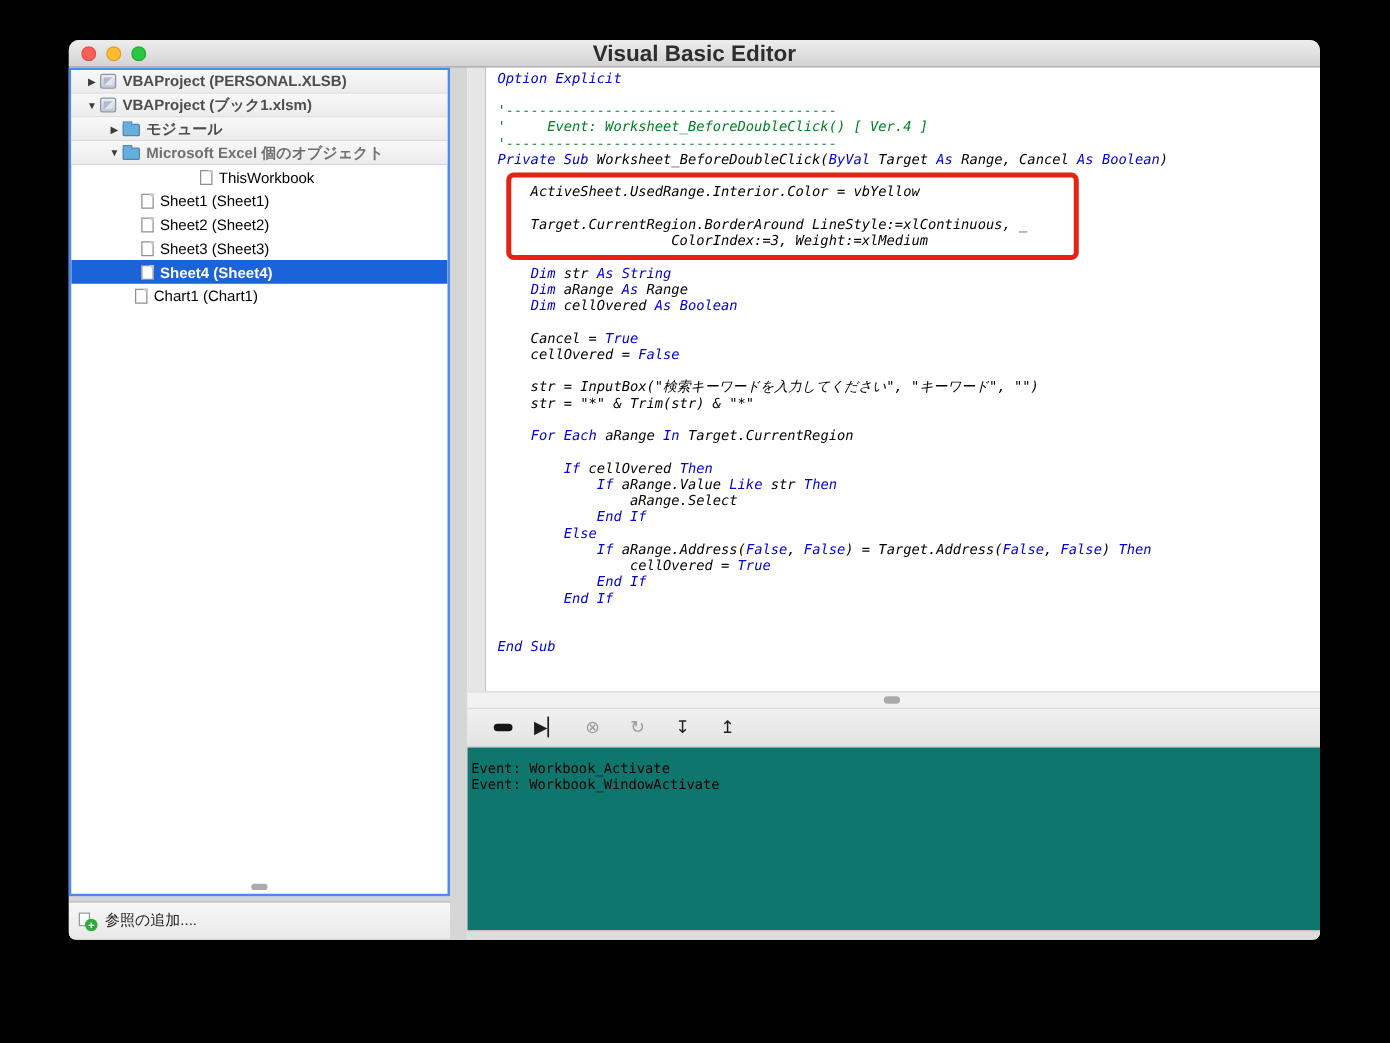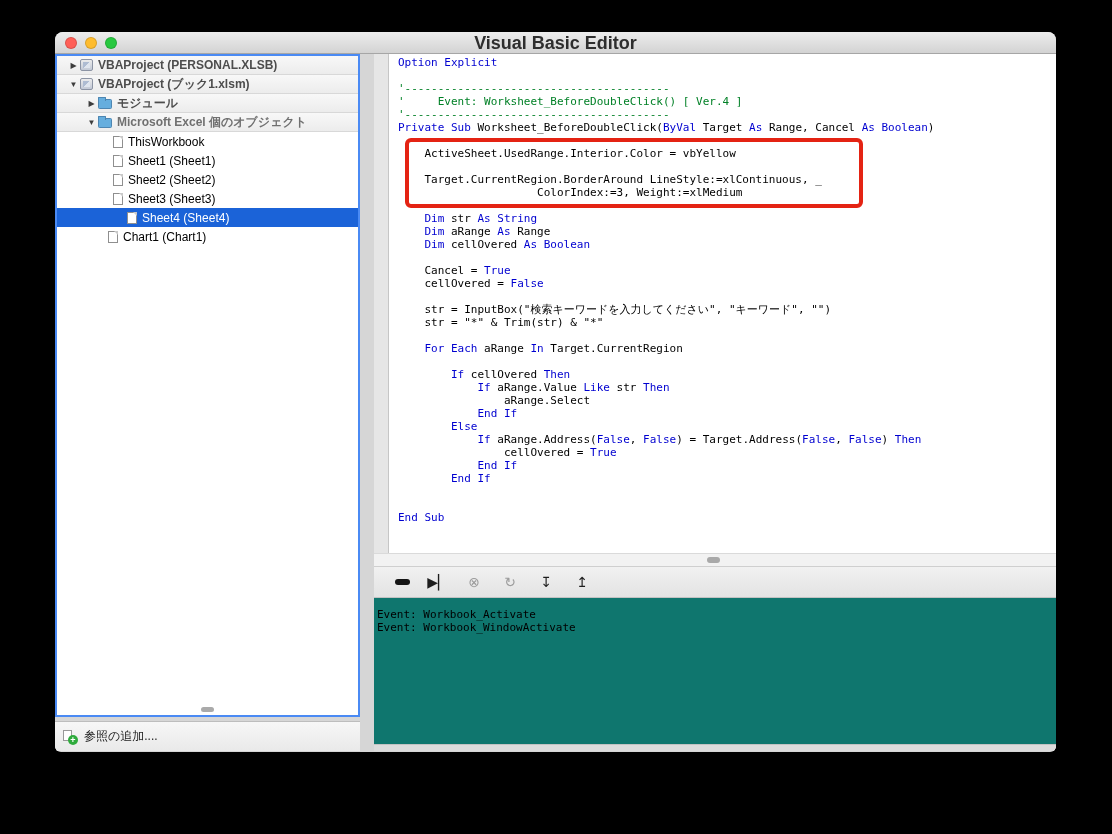--- a/index.html
+++ b/index.html
@@ -46,21 +46,21 @@
   
   .add-ref-bar { height:30px; margin-top:4px; background:linear-gradient(#f7f7f7,#e9e9e9); border-top:1px solid #bdbdbd; display:flex; align-items:center; padding-left:8px; gap:6px; font-size:12px; color:#222; }
   .add-ref-icon { position:relative; width:15px; height:14px; flex:none; }
   .add-ref-icon .doc { position:absolute; left:0; top:0; width:9px; height:11px; background:#fff; border:1px solid #999; }
   .add-ref-icon .plus { position:absolute; right:0; bottom:-1px; width:10px; height:10px; background:#2eab3c; color:#fff; border-radius:50%; font-size:9px; font-weight:700; line-height:10px; text-align:center; }
 
   
   .code-region { height:499px; display:flex; overflow:hidden; }
   .margin-strip { width:15px; background:#e6e6e6; border-right:1px solid #c6c6c6; flex:none; }
   .code-content { flex:1; position:relative; background:#fff; font-family:"DejaVu Sans Mono",monospace; font-size:11px; line-height:13px; padding:2px 0 0 9px; overflow:hidden; }
-  .code-line { height:13px; white-space:pre; }
+  .code-line { height:13px; white-space:pre;font-style:italic; }
   .tok-k { color:var(--kw); }
   .tok-c { color:var(--cm); }
   .tok-n { color:var(--nm); }
   .annotation-box { position:absolute; left:16px; top:84px; width:458px; height:70px; border:4px solid var(--ann); border-radius:6px; pointer-events:none; }
 
   
   .hscroll { height:13px; background:#f2f2f2; border-top:1px solid #dadada; position:relative; }
   .code-dot { position:absolute; left:333px; top:3px; width:13px; height:6px; border-radius:3px; background:#a9a9a9; }
   .toolbar { height:32px; background:linear-gradient(#f1f1f1,#e3e3e3); border-top:1px solid #cfcfcf; border-bottom:1px solid #c2c2c2; display:flex; align-items:center; padding-left:16px; gap:12px; }
   .tb-btn { width:24px; height:24px; display:flex; align-items:center; justify-content:center; font-family:"DejaVu Sans",sans-serif; font-size:14px; color:#1d1d1d; cursor:default; }
@@ -101,41 +101,41 @@
             <div class="tree-row group" style="padding-left: 28px;">
               <span class="disclosure">▶</span>
               <span class="tree-icon icon-folder"></span>
               <span class="tree-label">モジュール</span>
             </div>
             <div class="tree-row group-gray" style="padding-left: 28px;">
               <span class="disclosure">▼</span>
               <span class="tree-icon icon-folder"></span>
               <span class="tree-label">Microsoft Excel 個のオブジェクト</span>
             </div>
+            <div class="tree-row" style="padding-left: 54px; margin-left: 36px;">
+              <span class="disclosure"></span>
+              <span class="tree-icon icon-sheet"></span>
+              <span class="tree-label">ThisWorkbook</span>
+            </div>
+            <div class="tree-row" style="padding-left: 43px; align-items: center;">
+              <span class="disclosure"></span>
+              <span class="tree-icon icon-sheet"></span>
+              <span class="tree-label">Sheet1 (Sheet1)</span>
+            </div>
             <div class="tree-row" style="padding-left: 43px;">
               <span class="disclosure"></span>
               <span class="tree-icon icon-sheet"></span>
-              <span class="tree-label">ThisWorkbook</span>
-            </div>
-            <div class="tree-row" style="padding-left: 43px; align-items: center;">
-              <span class="disclosure"></span>
-              <span class="tree-icon icon-sheet"></span>
-              <span class="tree-label">Sheet1 (Sheet1)</span>
+              <span class="tree-label">Sheet2 (Sheet2)</span>
             </div>
             <div class="tree-row" style="padding-left: 43px;">
               <span class="disclosure"></span>
               <span class="tree-icon icon-sheet"></span>
-              <span class="tree-label">Sheet2 (Sheet2)</span>
-            </div>
-            <div class="tree-row" style="padding-left: 43px;">
-              <span class="disclosure"></span>
-              <span class="tree-icon icon-sheet"></span>
               <span class="tree-label">Sheet3 (Sheet3)</span>
             </div>
-            <div class="tree-row selected" style="padding-left: 57px;">
+            <div class="tree-row selected" style="padding-left: 43px; font-weight: bold;">
               <span class="disclosure"></span>
               <span class="tree-icon icon-sheet"></span>
               <span class="tree-label">Sheet4 (Sheet4)</span>
             </div>
             <div class="tree-row" style="padding-left: 38px;">
               <span class="disclosure"></span>
               <span class="tree-icon icon-sheet"></span>
               <span class="tree-label">Chart1 (Chart1)</span>
             </div>
           </div>

